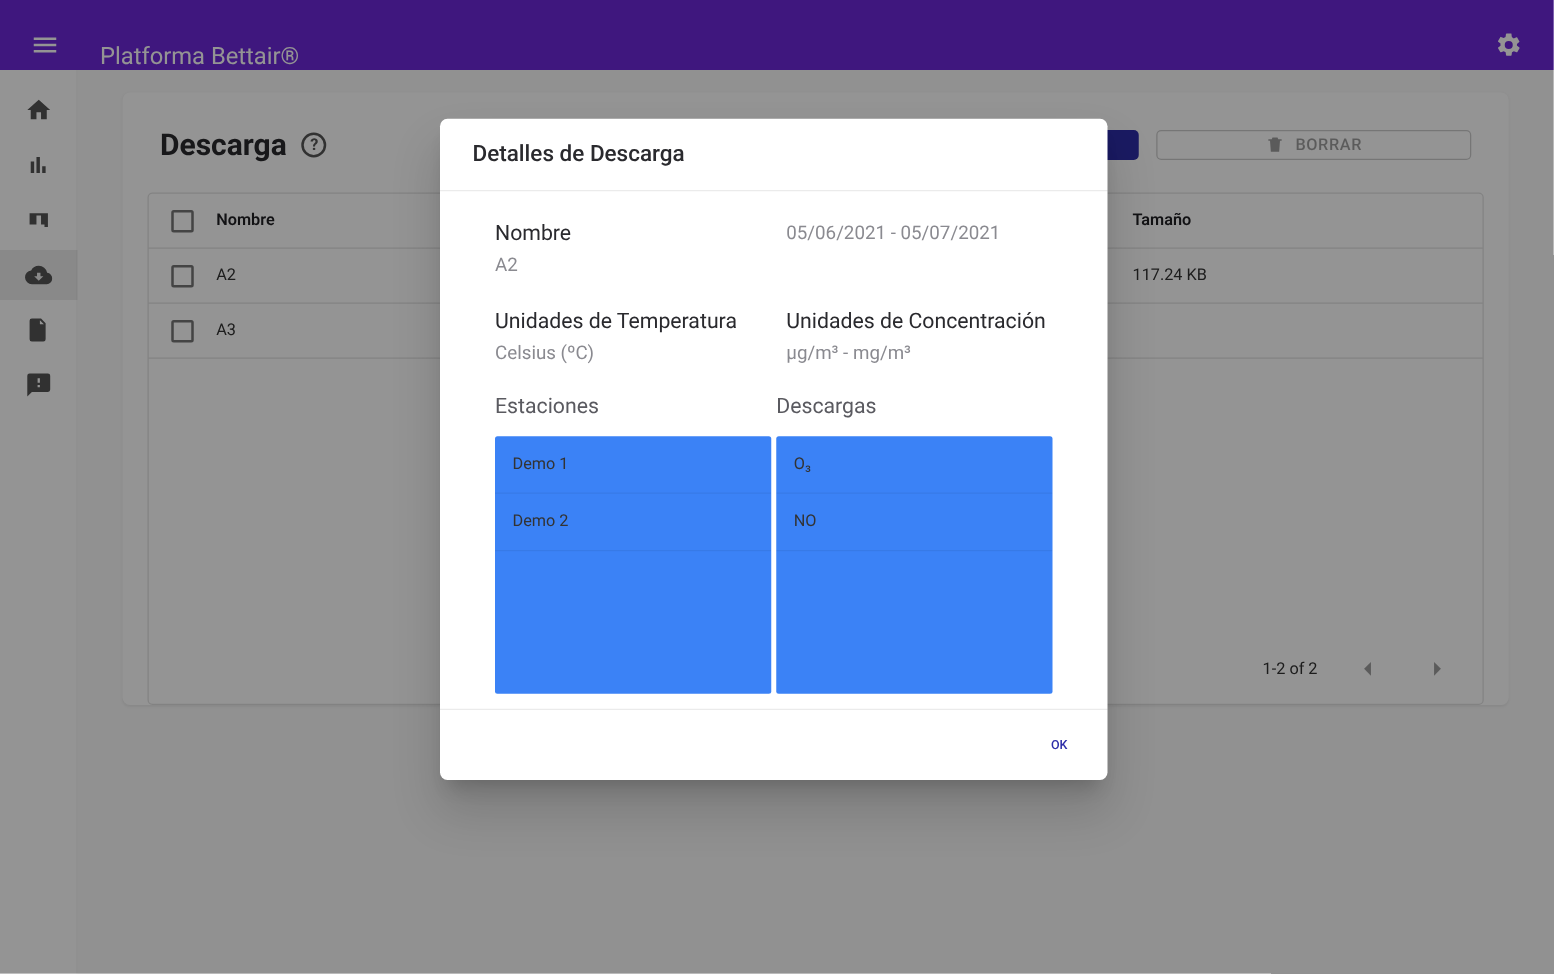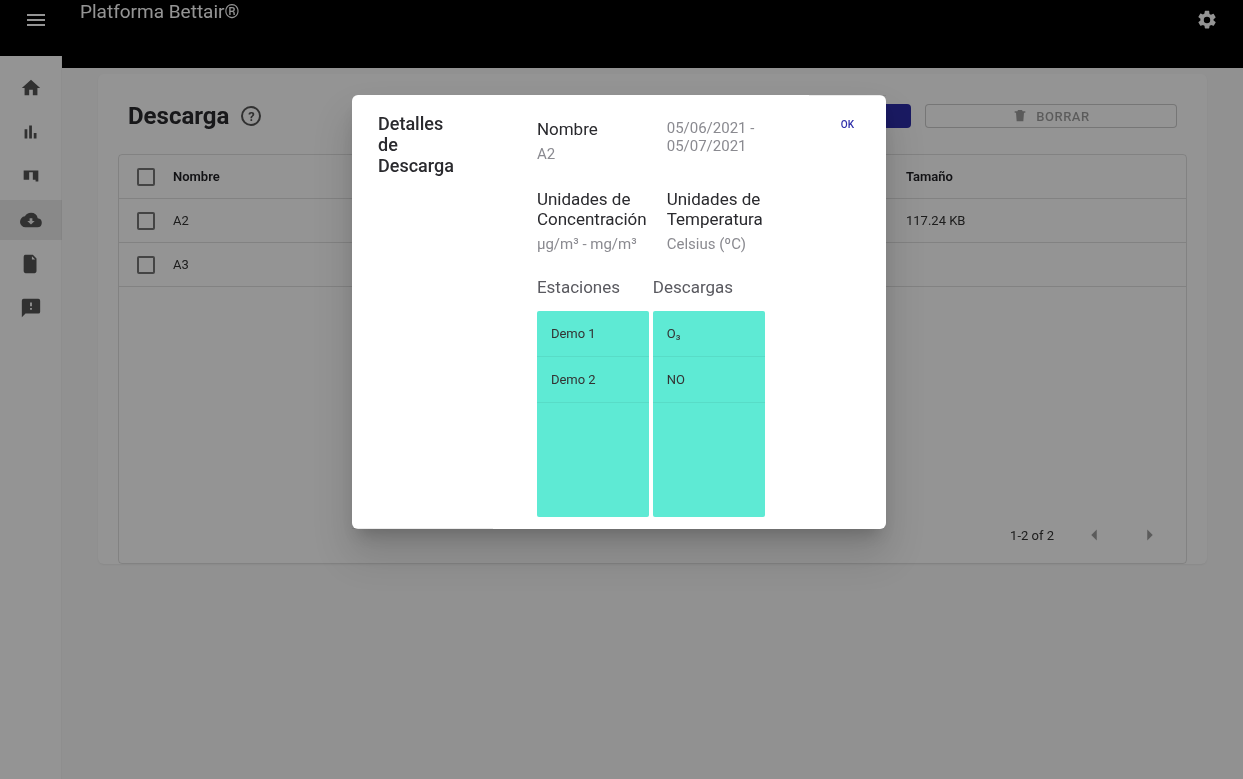--- a/index.html
+++ b/index.html
@@ -1,20 +1,20 @@
 <!DOCTYPE html>
 <html><head>
 <meta charset="utf-8">
 <style>
   * { box-sizing: border-box; margin: 0; padding: 0; }
   html, body { width: 1243px; height: 779px; font-family: Roboto, "Helvetica Neue", Arial, sans-serif; background: #fafafa; overflow: hidden; }
   body { position: relative; }
 
   
-  .appbar { position: absolute; top: 0; left: 0; right: 0; height: 68px; background: #000000; display: flex; align-items: flex-start; padding: 0 16px; color: #fff; }
+  .appbar { position: absolute; top: 0; left: 0; right: 0; height: 56px; background: #6d28d9; display: flex; align-items: flex-end; padding: 0 16px; color: #fff; }
   .appbar .menu-btn { width: 40px; height: 40px; display: flex; align-items: center; justify-content: center; cursor: pointer; border-radius: 50%; }
   .appbar .title { margin-left: 24px; font-size: 19px; font-weight: 400; }
   .appbar .gear { margin-left: auto; width: 40px; height: 40px; display: flex; align-items: center; justify-content: center; cursor: pointer; border-radius: 50%; }
 
   
   .rail { position: absolute; top: 56px; left: 0; width: 62px; bottom: 0; background: #fff; display: flex; flex-direction: column; align-items: center; padding-top: 12px; gap: 4px; border-right: 1px solid rgba(0,0,0,0.04); }
   .rail-item { width: 62px; height: 40px; display: flex; align-items: center; justify-content: center; cursor: pointer; color: #555; }
   .rail-item.active { background: rgba(0,0,0,0.07); }
   .rail-item svg { width: 22px; height: 22px; fill: #555; }
 
@@ -38,29 +38,29 @@
   .tcell-check { width: 54px; display: flex; align-items: center; justify-content: center; }
   .chk { width: 18px; height: 18px; border: 2px solid #757575; border-radius: 2px; cursor: pointer; }
   .tcell-name { flex: 1; padding-left: 0; }
   .tcell-size { width: 280px; }
   .tfooter { height: 56px; display: flex; align-items: center; justify-content: flex-end; gap: 24px; padding-right: 20px; font-size: 13px; color: #333; }
   .pager-btn { width: 32px; height: 32px; display: flex; align-items: center; justify-content: center; color: rgba(0,0,0,0.38); cursor: pointer;}
   .tspacer { height: 220px; }
 
   
   .scrim { position: absolute; inset: 0; background: rgba(0,0,0,0.42); }
-  .dialog { position: absolute; left: 352px; top: 95px; width: 534px; background: #fff; border-radius: 6px; box-shadow: 0 11px 15px -7px rgba(0,0,0,0.2), 0 24px 38px 3px rgba(0,0,0,0.14); display: flex; flex-direction: row; }
+  .dialog { position: absolute; left: 352px; top: 95px; width: 534px; background: #fff; border-radius: 6px; box-shadow: 0 11px 15px -7px rgba(0,0,0,0.2), 0 24px 38px 3px rgba(0,0,0,0.14); display: flex; flex-direction: column; }
   .dialog-title { padding: 18px 26px; font-size: 18px; font-weight: 500; color: #2a2a2e; border-bottom: 1px solid rgba(0,0,0,0.08);}
   .dialog-body { padding: 24px 44px 12px 44px; }
   .field-grid { display: grid; grid-template-columns: 1fr 1fr; column-gap: 20px; row-gap: 26px; }
   .field-label { font-size: 17px; color: #2a2a2e; font-weight: 400; margin-bottom: 6px; }
   .field-value { font-size: 15px; color: #8a8a90; }
   .sect-label { font-size: 17px; color: #5a5a60; margin: 24px 0 14px 0; }
   .sect-grid { display: grid; grid-template-columns: 1fr 1fr; column-gap: 4px; }
-  .list-box { background: #5eead4; height: 206px; border-radius: 2px; overflow: hidden; }
+  .list-box { background: #3b82f6; height: 206px; border-radius: 2px; overflow: hidden; }
   .list-row { height: 46px; display: flex; align-items: center; padding: 0 14px; font-size: 13px; color: #333; border-bottom: 1px solid rgba(0,0,0,0.06); }
   .dialog-actions { border-top: 1px solid rgba(0,0,0,0.08); padding: 10px 18px; display: flex; justify-content: flex-end; }
   .btn-text { height: 36px; padding: 0 14px; display: inline-flex; align-items: center; justify-content: center; color: #2e2ea9; font-size: 10px; font-weight: 500; cursor: pointer; border-radius: 4px; }
 
   svg { display: block; }
 </style>
 </head>
 <body>
 
 <div class="appbar">
@@ -171,26 +171,26 @@
   <div class="dialog-body">
     <div class="field-grid">
       <div>
         <div class="field-label">Nombre</div>
         <div class="field-value">A2</div>
       </div>
       <div>
         <div class="field-value">05/06/2021 - 05/07/2021</div>
       </div>
       <div>
+        <div class="field-label">Unidades de Temperatura</div>
+        <div class="field-value">Celsius (ºC)</div>
+      </div>
+      <div>
         <div class="field-label">Unidades de Concentración</div>
         <div class="field-value">µg/m³ - mg/m³</div>
-      </div>
-      <div>
-        <div class="field-label">Unidades de Temperatura</div>
-        <div class="field-value">Celsius (ºC)</div>
       </div>
     </div>
 
     <div class="sect-grid">
       <div>
         <div class="sect-label">Estaciones</div>
       </div>
       <div>
         <div class="sect-label">Descargas</div>
       </div>

